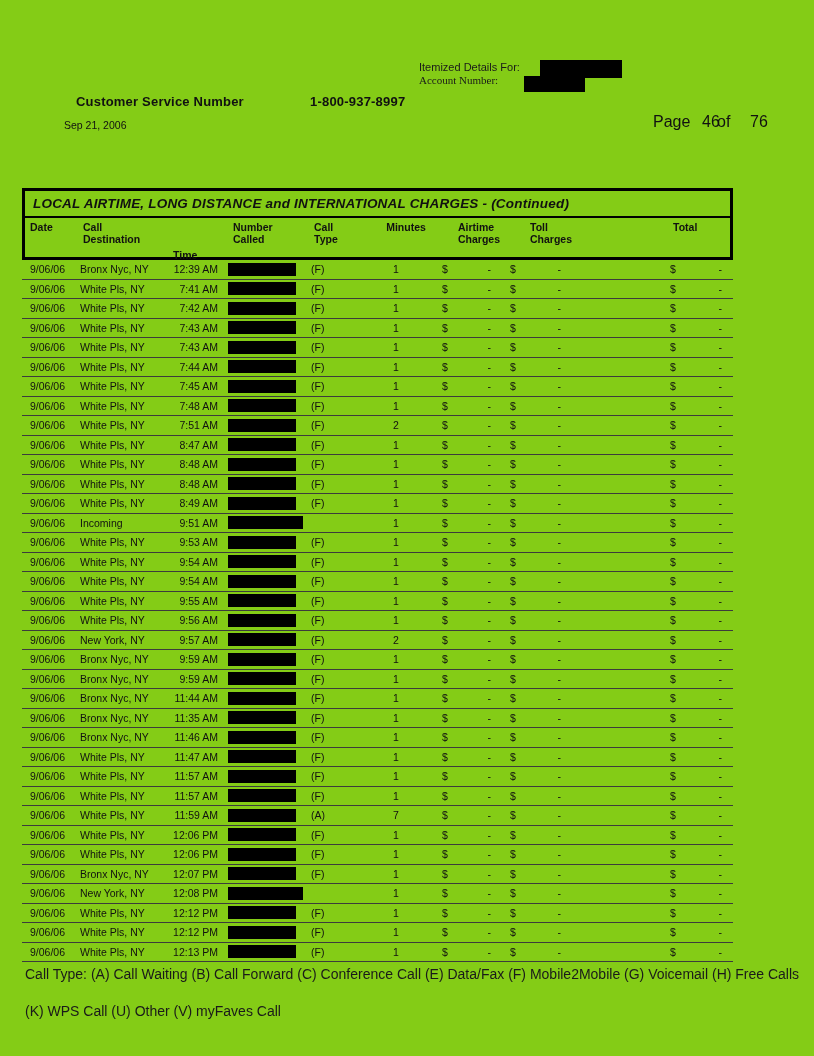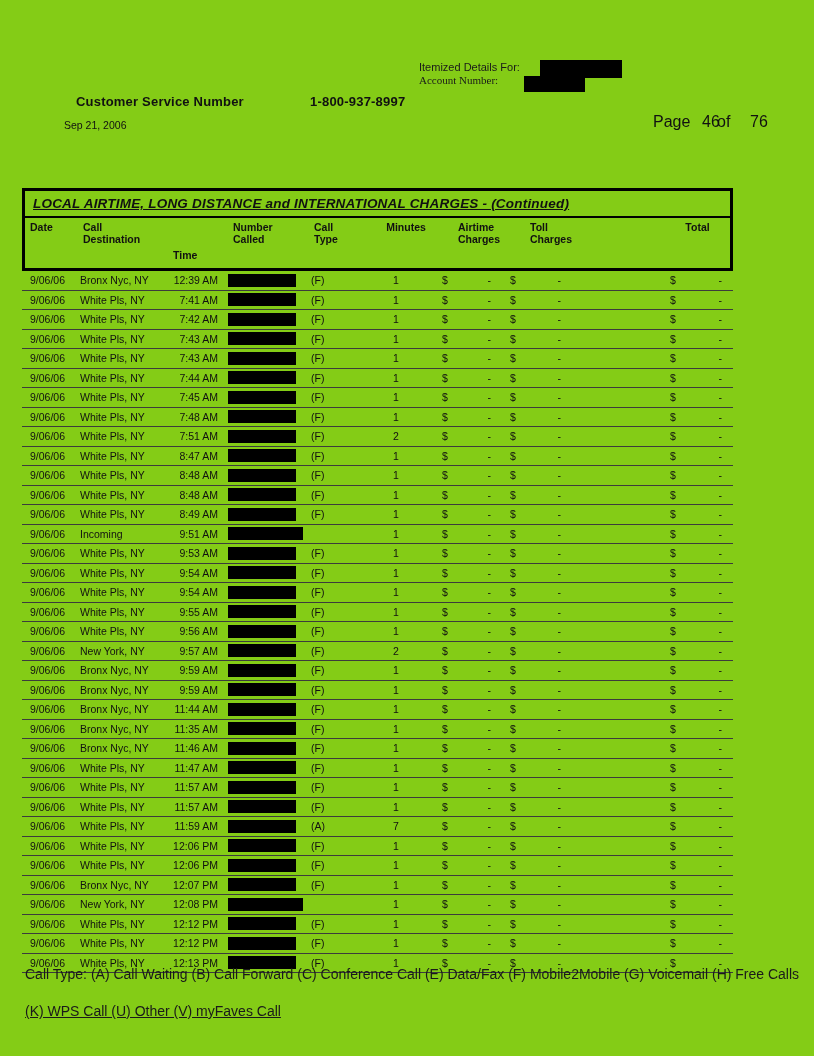--- a/index.html
+++ b/index.html
@@ -19,44 +19,44 @@
   .page-ind span { font-size:16px;padding-left:20px; }
   
   .charges { position:absolute; left:22px; top:188px; width:711px; }
   .tbox { border:3px solid #000; }
   .title-row {
     height:27px; border-bottom:2px solid #000;
     display:flex; align-items:center; padding-left:8px;
   }
   .title-row h2 {
     font-size:13.5px; font-weight:bold; font-style:italic;
-    letter-spacing:.2px; white-space:nowrap;text-decoration:underline;
+    letter-spacing:.2px; white-space:nowrap;
   }
-  .head-row { display:flex; height:50px; padding-top:3px; }
+  .head-row { display:flex; height:39px; padding-top:3px; }
   .head-row .hc { font-size:10.5px; font-weight:bold; line-height:12px; }
   .rows-wrap { }
   .trow { display:flex; align-items:center; height:19.5px; border-bottom:1.5px solid #3c3c3c; font-size:10.5px; }
   
   .c-date  { width:58px;  padding-left:8px; }
   .c-dest  { width:88px; }
   .c-time  { width:50px;  text-align:right; }
   .c-num   { width:84px; }
   .c-type  { width:56px;  padding-left:9px; }
   .c-min   { width:76px;  text-align:center; }
   .c-air   { width:66px;  display:flex; justify-content:space-between; padding-left:8px;  padding-right:9px; }
   .c-toll  { width:72px;  display:flex; justify-content:space-between; padding-left:10px; padding-right:11px; }
   .c-total { flex:1;      display:flex; justify-content:space-between; padding-left:98px; padding-right:11px; }
   
   .head-row .c-date  { padding-left:5px; }
   .head-row .c-time  { text-align:left; padding-left:2px;margin-top:28px; }
   .head-row .c-num   { padding-left:12px; }
   .head-row .c-air   { display:block; padding-left:21px; }
   .head-row .c-toll  { display:block; padding-left:27px; }
   .head-row .c-min   { padding-left:14px; }
-  .head-row .c-total { display:block; text-align:center; padding-right:8px; }
+  .head-row .c-total { display:block; text-align:left; padding-right:8px; }
   .numbar { display:block; margin-left:10px; width:68px; height:13px; background:#000; }
   .numbar.wide { width:75px; }
   
   .footnote { position:absolute; left:25px; font-size:14px; color:#1a1a1a; white-space:nowrap; }
 </style>
 </head>
 <body>
 
 <div class="page">
 
@@ -941,15 +941,15 @@
           </div>
       <div class="c-total">
             <span>$</span>
             <span>-</span>
           </div>
     </div>
   </div>
   </div>
 
   <div class="footnote" style="top:966px;">Call Type: (A) Call Waiting (B) Call Forward (C) Conference Call (E) Data/Fax (F) Mobile2Mobile (G) Voicemail (H) Free Calls</div>
-  <div class="footnote" style="top:1003px;text-decoration:underline;">(K) WPS Call (U) Other (V) myFaves Call</div>
+  <div class="footnote" style="top:1003px;">(K) WPS Call (U) Other (V) myFaves Call</div>
 
 </div>
 
 </body></html>

